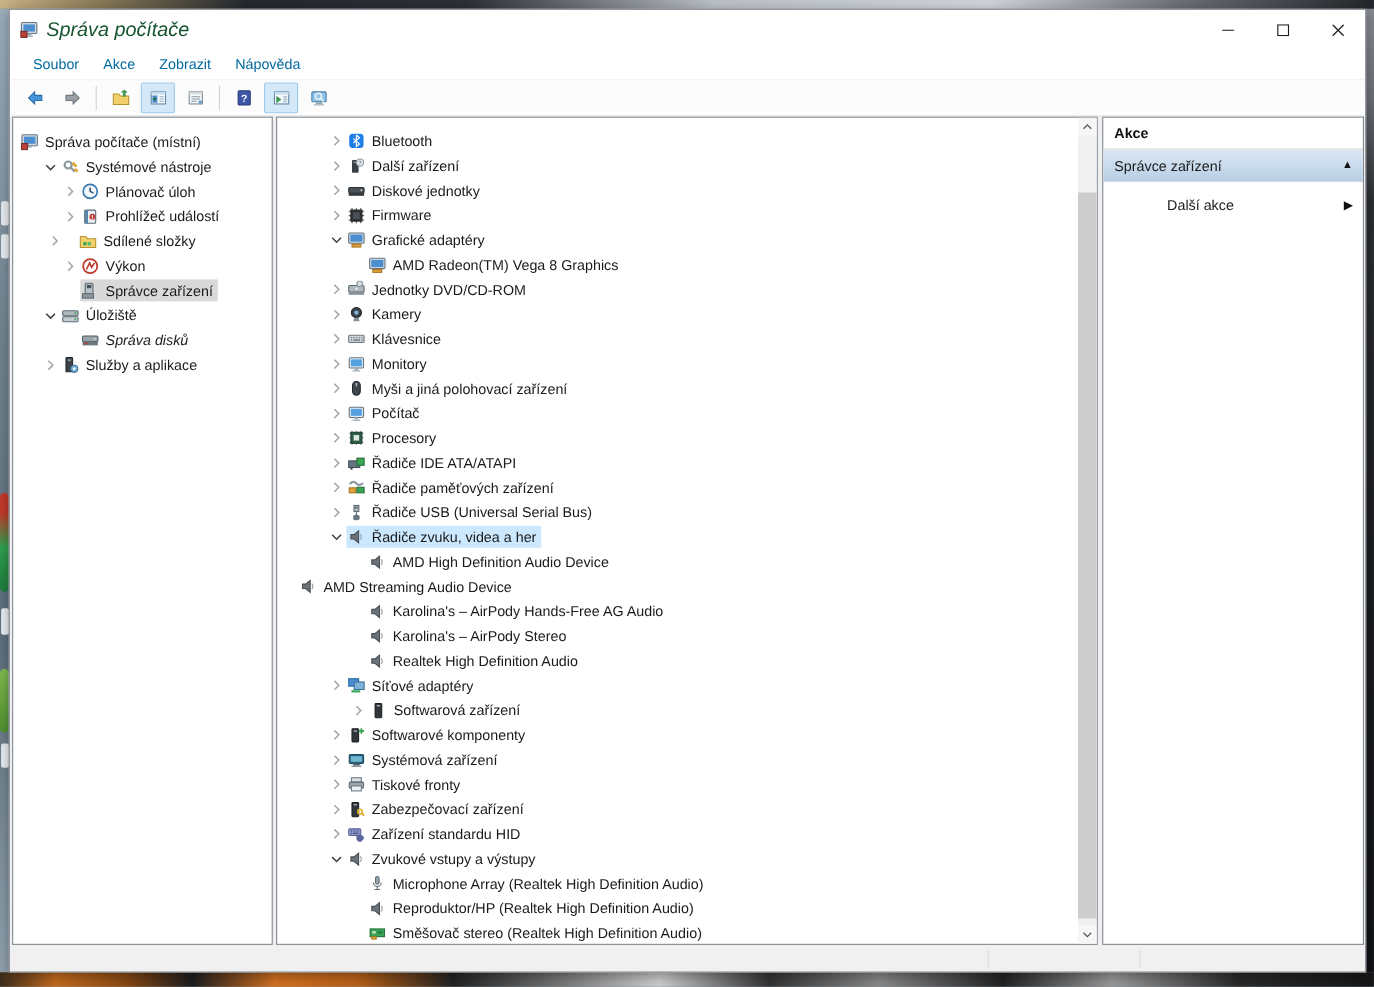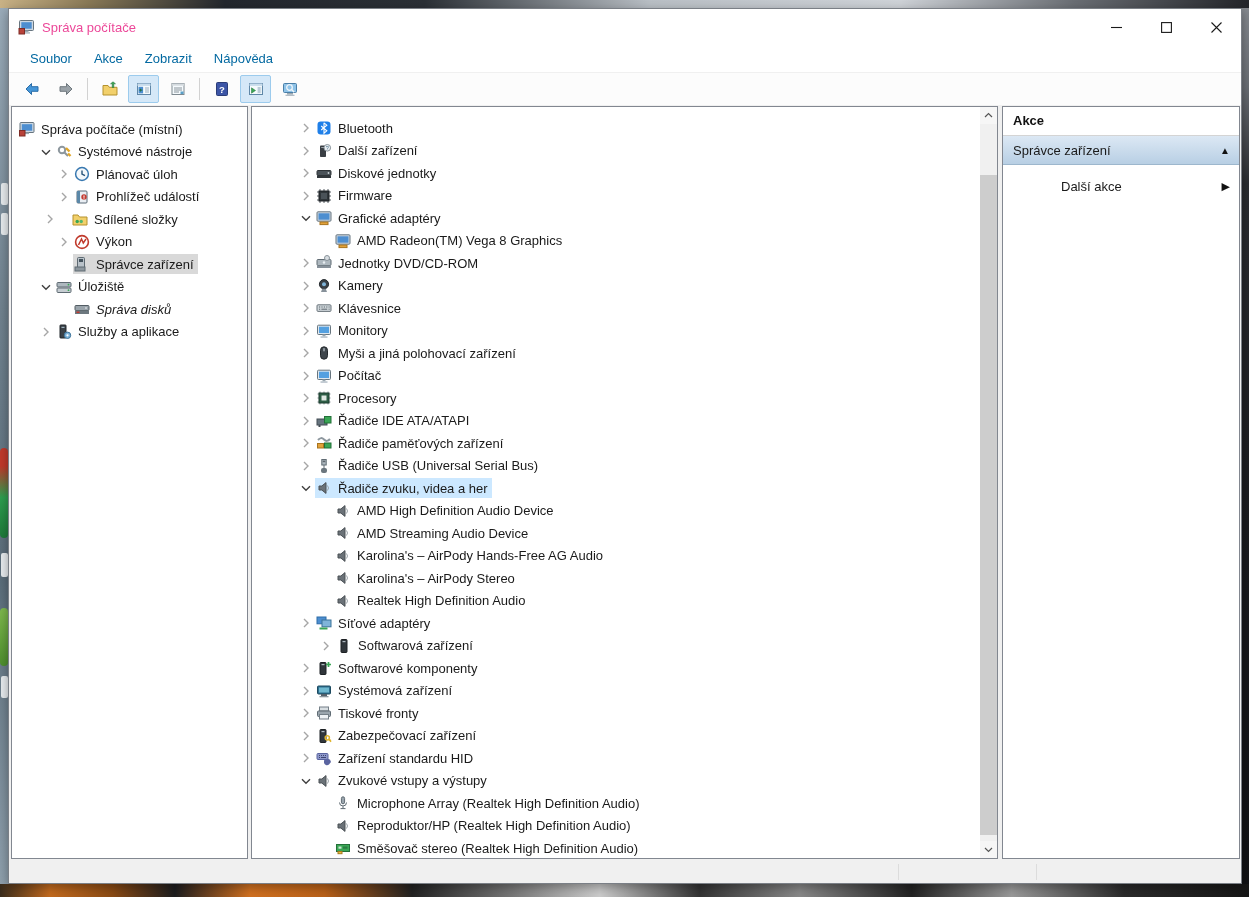--- a/index.html
+++ b/index.html
@@ -14,21 +14,21 @@
   .desk-right{left:1242px;top:8px;width:7px;height:876px;
     background:linear-gradient(180deg,#85898f 0%,#6a6e74 9%,#2a2c30 20%,#1b1c20 55%,#101114 100%);}
   .desk-bottom{left:0;top:884px;width:1249px;height:13px;
     background:linear-gradient(90deg,#3a2c1c 0%,#c26a1e 4%,#8a4a14 9%,#1d1d1f 14%,#d07020 20%,#b86018 26%,#222 33%,#777 41%,#ccc 48%,#333 56%,#888 64%,#222 73%,#999 81%,#2a2a2a 90%,#161616 100%);}
   .blob{position:absolute;border-radius:2px;}
   
   .window{position:absolute;left:8px;top:8px;width:1234px;height:876px;background:#fff;
           border:1px solid #7a7f86;box-sizing:border-box;box-shadow:0 3px 10px rgba(0,0,0,.35);}
   .titlebar{position:relative;height:36px;display:flex;align-items:center;padding-left:9px;background:#fff;}
   .title-icon{width:17px;height:16px;margin-right:7px;flex:0 0 auto;}
-  .title-text{font-size:13px;color:#ec4899;}
+  .title-text{font-size:18px;color:#14532d;font-style:italic;}
   .win-controls{position:absolute;right:0;top:0;height:36px;display:flex;}
   .win-btn{width:50px;height:36px;display:flex;align-items:center;justify-content:center;}
   .menubar{height:27px;display:flex;align-items:center;padding-left:10px;font-size:13px;color:#0369a1;background:#fff;}
   .menu-item{padding:3px 11px;}
   .toolbar{height:32px;display:flex;align-items:center;padding-left:7px;background:#fcfcfc;
            border-top:1px solid #f0f0f0;border-bottom:1px solid #d6d6d6;}
   .tb-btn{width:29px;height:26px;display:flex;align-items:center;justify-content:center;
           border:1px solid transparent;border-radius:2px;margin-right:3px;}
   .tb-btn.pressed{background:#d5e8f8;border-color:#9ccbed;}
   .tb-sep{width:1px;height:22px;background:#d2d2d2;margin:0 6px 0 3px;flex:0 0 1px;}
@@ -658,21 +658,21 @@
             <span class="hl">
               <span class="ticon">
                 <svg viewBox="0 0 16 16" width="16" height="16">
                   <path d="M3 6h2.8L10 2.6v10.8L5.8 10H3z" fill="#6b7278" stroke="#4a5055"></path>
                   <path d="M11.5 5.5q2 2.5 0 5" stroke="#9aa2a8" fill="none"></path>
                 </svg>
               </span>
               <span class="lbl">AMD High Definition Audio Device</span>
             </span>
           </div>
-          <div class="row" style="padding-left: 63px;">
+          <div class="row" style="">
             <span class="chev"></span>
             <span class="hl">
               <span class="ticon">
                 <svg viewBox="0 0 16 16" width="16" height="16">
                   <path d="M3 6h2.8L10 2.6v10.8L5.8 10H3z" fill="#6b7278" stroke="#4a5055"></path>
                   <path d="M11.5 5.5q2 2.5 0 5" stroke="#9aa2a8" fill="none"></path>
                 </svg>
               </span>
               <span class="lbl">AMD Streaming Audio Device</span>
             </span>

